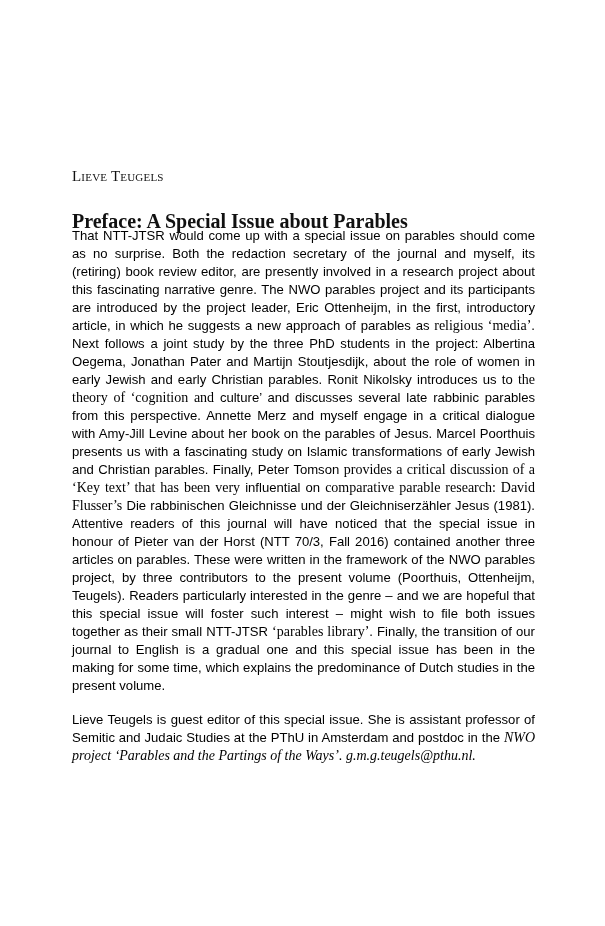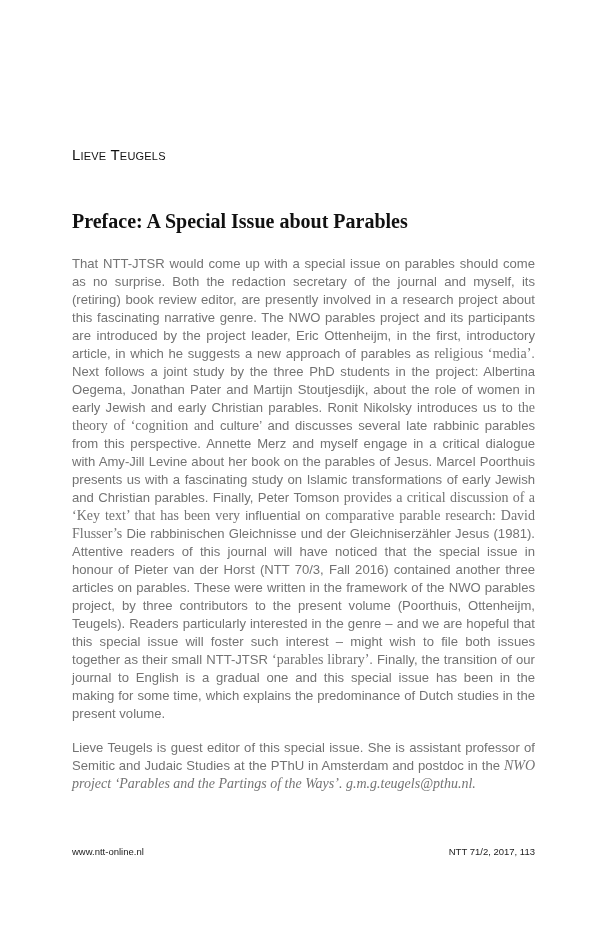--- a/index.html
+++ b/index.html
@@ -1,30 +1,30 @@
 <!DOCTYPE html>
 <html><head>
   <meta charset="utf-8">
   <style>
     html, body { margin: 0; padding: 0; background: #ffffff; }
     body { width: 605px; height: 926px; position: relative; overflow: hidden; color: #111; }
     .page { position: absolute; left: 0; top: 0; width: 605px; height: 926px; }
     .author {
-      position: absolute; left: 72px; top: 146px;
-      font-family: Liberation Sans, sans-serif; font-size: 15px; letter-spacing: 0.2px;
+      position: absolute; left: 72px; top: 168px;
+      font-family: Liberation Serif, serif; font-size: 15px; letter-spacing: 0.2px;
       font-variant: small-caps; color: #111;
     }
     .title {
       position: absolute; left: 72px; top: 210px; margin: 0;
       font-family: "Liberation Serif", serif; font-weight: bold; font-size: 20px; color: #111;
     }
     .body {
-      position: absolute; left: 72px; top: 255px; width: 463px;
+      position: absolute; left: 72px; top: 227px; width: 463px;
       font-family: "Liberation Sans", sans-serif; font-size: 13.1px; line-height: 18px;
-      text-align: justify; color: #737373;
+      text-align: justify; color: #000000;
     }
     .body p { margin: 0; }
     .body p + p { margin-top: 16px; }
     .serif { font-family: "Liberation Serif", serif; font-size: 14px; }
     .italic-serif { font-family: "Liberation Serif", serif; font-style: italic; font-size: 14px; }
     .footer {
       position: absolute; top: 846px; left: 72px; width: 463px;
       font-family: "Liberation Sans", sans-serif; font-size: 9.5px; color: #222;
       display: flex; justify-content: space-between;
     }
@@ -35,17 +35,13 @@
 <div class="page">
   <div class="author">Lieve Teugels</div>
 
   <h1 class="title">Preface: A Special Issue about Parables</h1>
 
   <div class="body">
     <p><span>That NTT-JTSR would come up with a special issue on parables should come as no surprise. Both the redaction secretary of the journal and myself, its (retiring) book review editor, are presently involved in a research project about this fascinating narrative genre. The NWO parables project and its participants are introduced by the project leader, Eric Ottenheijm, in the first, introductory article, in which he suggests a new approach of parables as </span><span class="serif">religious ‘media’</span><span>. Next follows a joint study by the three PhD students in the project: Albertina Oegema, Jonathan Pater and Martijn Stoutjesdijk, about the role of women in early Jewish and early Christian parables. Ronit Nikolsky introduces us to </span><span class="serif">the theory of ‘cognition and</span><span> culture’ and discusses several late rabbinic parables from this perspective. Annette Merz and myself engage in a critical dialogue with Amy-Jill Levine about her book on the parables of Jesus. Marcel Poorthuis presents us with a fascinating study on Islamic transformations of early Jewish and Christian parables. Finally, Peter Tomson </span><span class="serif">provides a critical discussion of a ‘Key text’ that has been very</span><span> influential on </span><span class="serif">comparative parable research: David Flusser’s</span><span> Die rabbinischen Gleichnisse und der Gleichniserzähler Jesus (1981). Attentive readers of this journal will have noticed that the special issue in honour of Pieter van der Horst (NTT 70/3, Fall 2016) contained another three articles on parables. These were written in the framework of the NWO parables project, by three contributors to the present volume (Poorthuis, Ottenheijm, Teugels). Readers particularly interested in the genre – and we are hopeful that this special issue will foster such interest – might wish to file both issues together as their small NTT-JTSR </span><span class="serif">‘parables library’</span><span>. Finally, the transition of our journal to English is a gradual one and this special issue has been in the making for some time, which explains the predominance of Dutch studies in the present volume.</span></p>
     <p><span>Lieve Teugels is guest editor of this special issue. She is assistant professor of Semitic and Judaic Studies at the PThU in Amsterdam and postdoc in the </span><span class="italic-serif">NWO project ‘Parables and the Partings of the Ways’. g.m.g.teugels@pthu.nl.</span></p>
   </div>
 
-  <div class="footer">
-    <span>www.ntt-online.nl</span>
-    <span>NTT 71/2, 2017, 113</span>
-  </div>
 </div>
 
 </body></html>

